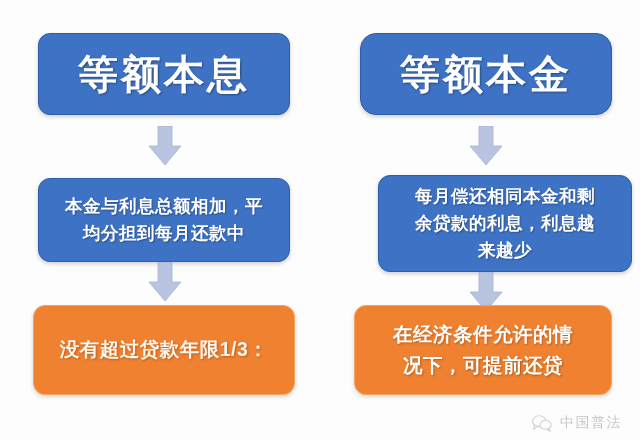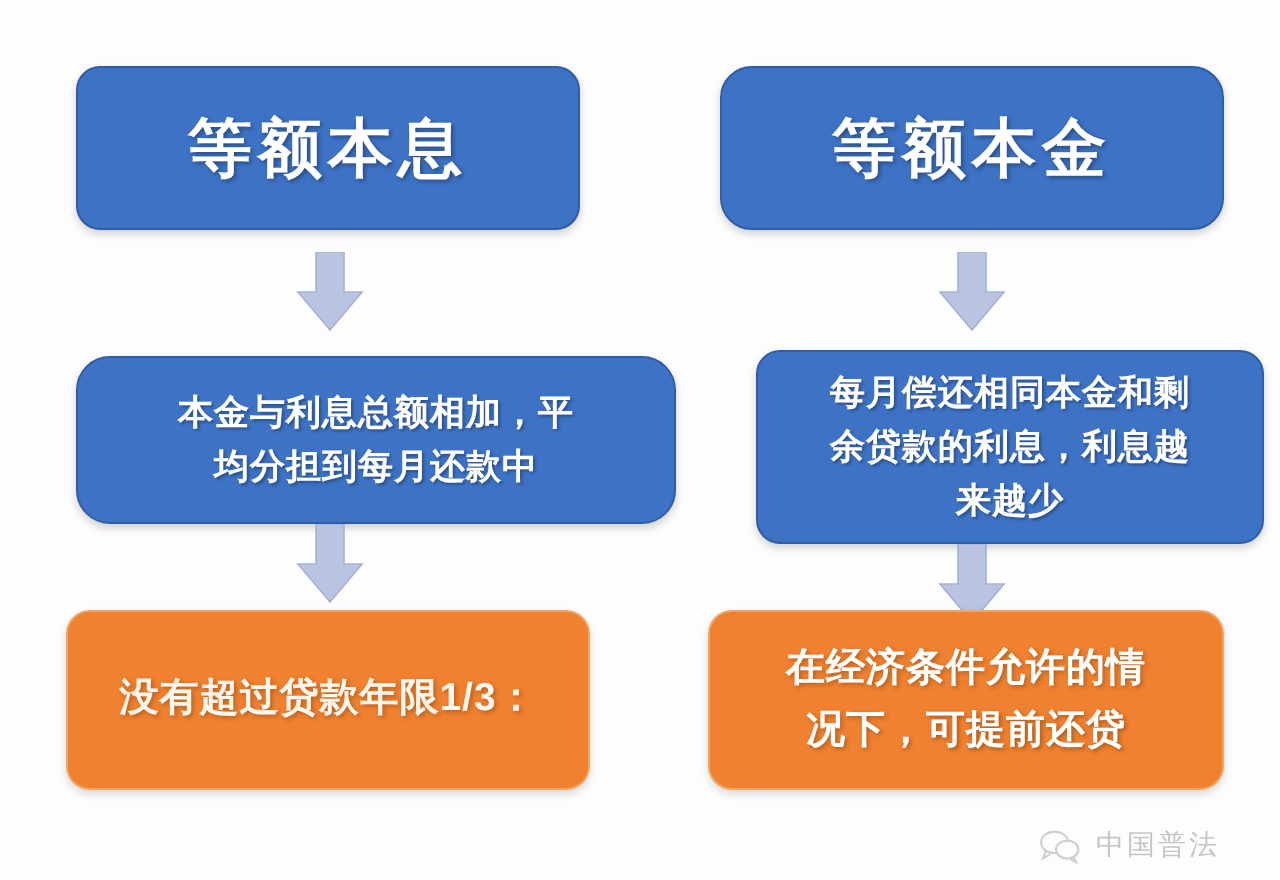--- a/index.html
+++ b/index.html
@@ -36,21 +36,21 @@
     white-space: pre-line;
   }
 
   
   .node.header {
     background: #3d72c4;
     border: 1.5px solid #2f5da8;
     box-shadow: 0 2px 4px rgba(0,0,0,0.18);
   }
   .node.header .txt {
-    font-size: 32px;
+    font-size: 40px;
     font-weight: bold;
     letter-spacing: 3px;
     line-height: 1.2;
     text-shadow: 1px 1px 2px rgba(0,0,0,0.35);
   }
 
   
   .node.blue {
     background: #3d72c4;
     border: 1.5px solid #2f5da8;
@@ -91,21 +91,21 @@
   .arrow {
     position: absolute;
     width: 34px;
     height: 40px;
   }
   .arrow svg { display: block; width: 100%; height: 100%; }
 
   
   #watermark {
     position: absolute;
-    right: 30px;
+    right: 18px;
     bottom: 8px;
     display: flex;
     align-items: center;
     gap: 7px;
     opacity: 0.48;
   }
   #watermark .wm-icon { width: 22px; height: 18px; }
   #watermark .wm-icon svg { display: block; width: 100%; height: 100%; }
   #watermark .wm-text {
     font-size: 14px;
@@ -122,21 +122,21 @@
   <div class="node header" style="left:38px; top:33px; width:252px; height:82px;">
     <span class="txt">等额本息</span>
   </div>
 
   <div class="arrow" style="left:148px; top:126px;">
     <svg viewBox="0 0 34 40" xmlns="http://www.w3.org/2000/svg">
       <polygon points="10,0 24,0 24,20 33,20 17,39 1,20 10,20" fill="#b9c4e0" stroke="#a6b2d4" stroke-width="0.8"></polygon>
     </svg>
   </div>
 
-  <div class="node blue" style="left:38px; top:178px; width:300px; height:84px;border-radius:17px;">
+  <div class="node blue" style="left:38px; top:178px; width:252px; height:84px;">
     <span class="txt">本金与利息总额相加，平
 均分担到每月还款中</span>
   </div>
 
   <div class="arrow" style="left:148px; top:262px;">
     <svg viewBox="0 0 34 40" xmlns="http://www.w3.org/2000/svg">
       <polygon points="10,0 24,0 24,20 33,20 17,39 1,20 10,20" fill="#b9c4e0" stroke="#a6b2d4" stroke-width="0.8"></polygon>
     </svg>
   </div>
 

